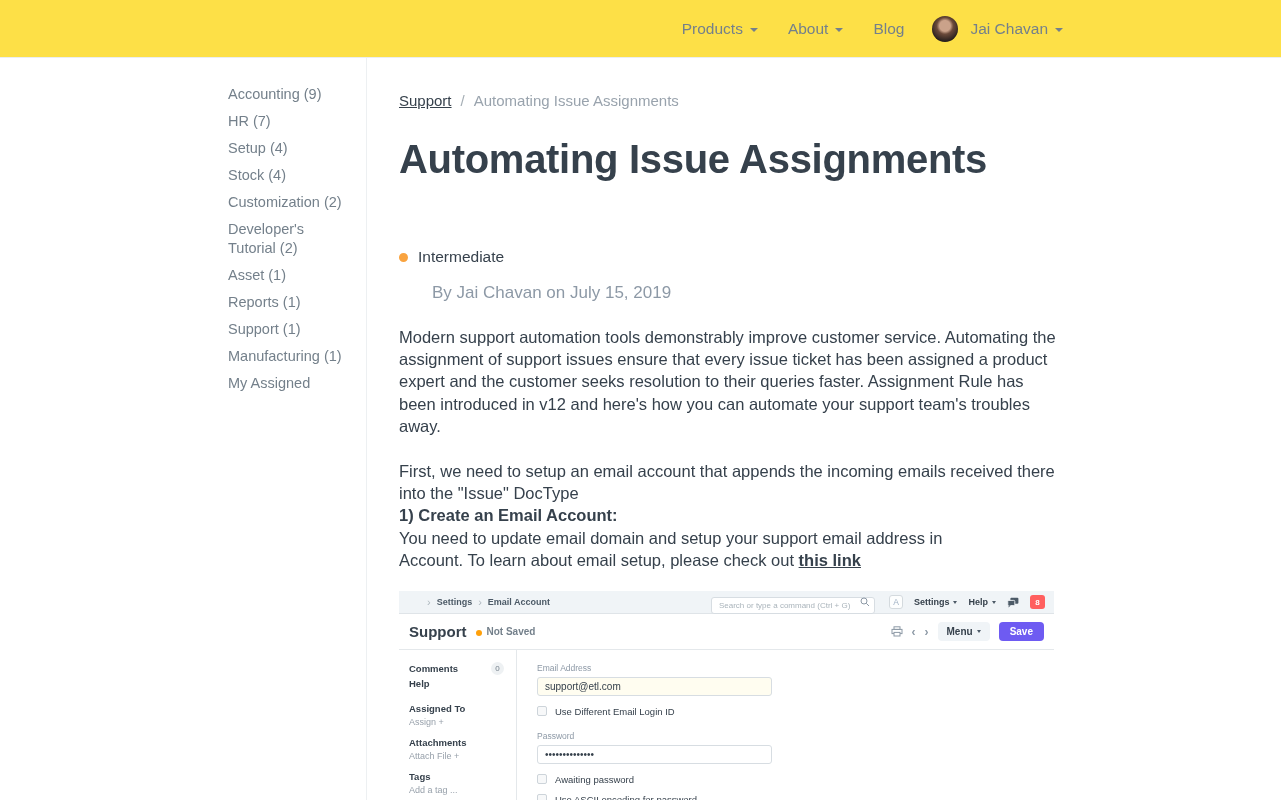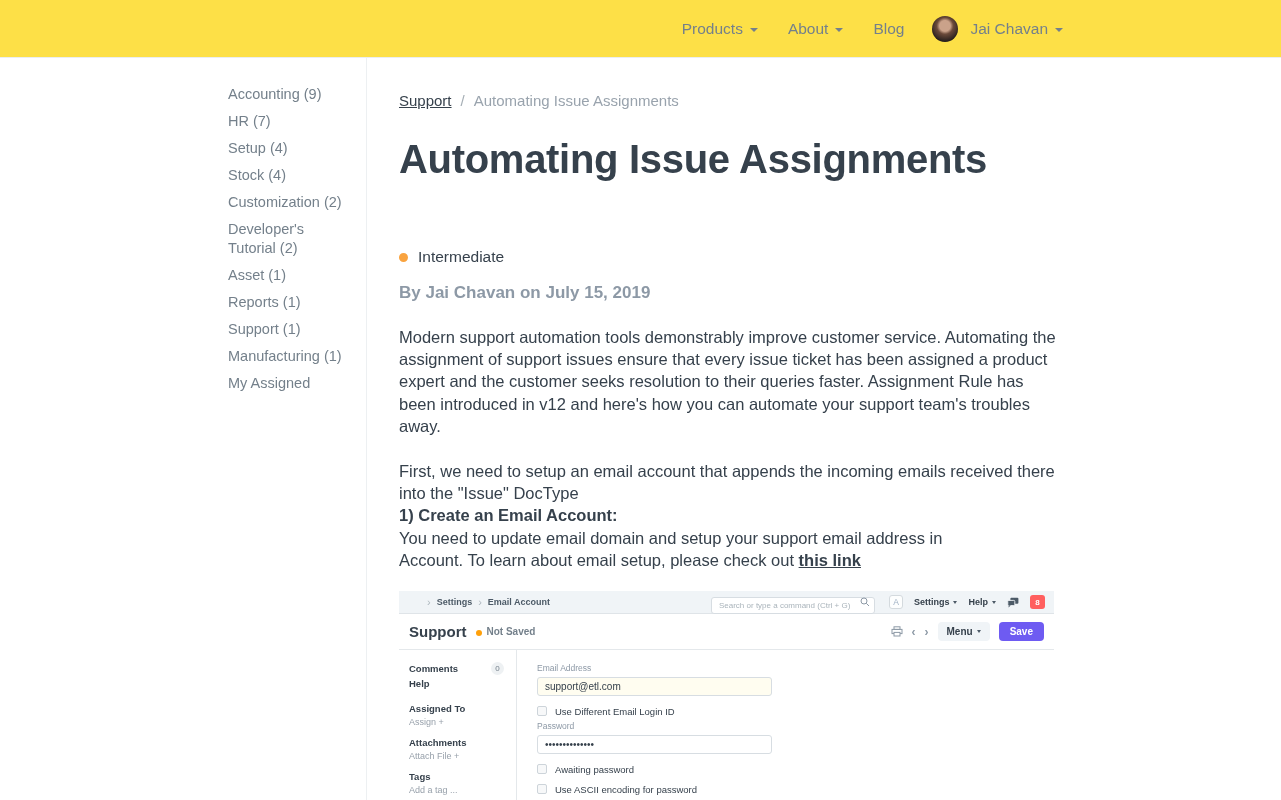--- a/index.html
+++ b/index.html
@@ -29,21 +29,21 @@
   .bc-root { color:#36414c; text-decoration:underline; cursor:pointer; }
   .bc-sep { color:#a5aeb5; margin:0 9px; }
   .bc-current { color:#99a3ad; }
 
   h1 { font-size:40px; font-weight:700; color:#36414c; letter-spacing:-0.3px; margin-top:28px; }
 
   .level-row { margin-top:66px; display:flex; align-items:center; }
   .level-dot { width:9px; height:9px; border-radius:50%; background:#f9a33f; margin-right:10px; }
   .level-label { font-size:15.5px; color:#36414c; }
 
-  .byline { margin-top:17px; color:#8d99a6; font-size:17px; font-weight:700; }
+  .byline { margin-top:17px; color:#8d99a6; font-size:17px; font-weight:400;margin-left:33px; }
 
   .article p { width:662px; font-size:16.5px; line-height:22.2px; color:#36414c; margin-top:23px; }
   .p-bold { font-weight:700; }
   .text-link { color:#36414c; font-weight:600; text-decoration:underline; cursor:pointer;text-align:center; }
 
   
   .shot { width:655px; margin-top:20px; background:#fff; }
   .shot-nav { height:23px; background:#f0f4f7; border-bottom:1px solid #dfe4e8;
     display:flex; align-items:center; padding:0 9px 0 14px; }
   .crumbs { display:flex; align-items:center; font-size:9px; font-weight:600; color:#4c5a67; }
@@ -92,21 +92,21 @@
   .doc-main { flex:1; border-left:1px solid #e4e8eb; padding:13px 10px 0 20px; }
   .f-label { font-size:8.5px; color:#8d99a6; margin-bottom:3px; }
   .f-input { width:235px; height:19px; border:1px solid #d7dde2; border-radius:3px;
     font-size:10px; font-weight:400; color:#36414c; padding:0 7px;
     font-family:"Liberation Sans",sans-serif; background:#fff; }
   .f-input.email { background:#fffdf0; }
   .cb-row { display:flex; align-items:center; margin-top:10px; height:10px; }
   .cb { width:10px; height:10px; border:1px solid #cdd4da; border-radius:2px; background:#f7f8f9;
     cursor:pointer; flex:none; }
   .cb-label { font-size:9.5px; color:#36414c; margin-left:8px; }
-  .f-group { margin-top:5px; }
+  .f-group { margin-top:15px; }
 </style>
 </head>
 <body>
 
 <nav class="topnav">
   <a class="nav-item">
     <span>Products</span>
     <span class="caret"></span>
   </a>
   <a class="nav-item">

